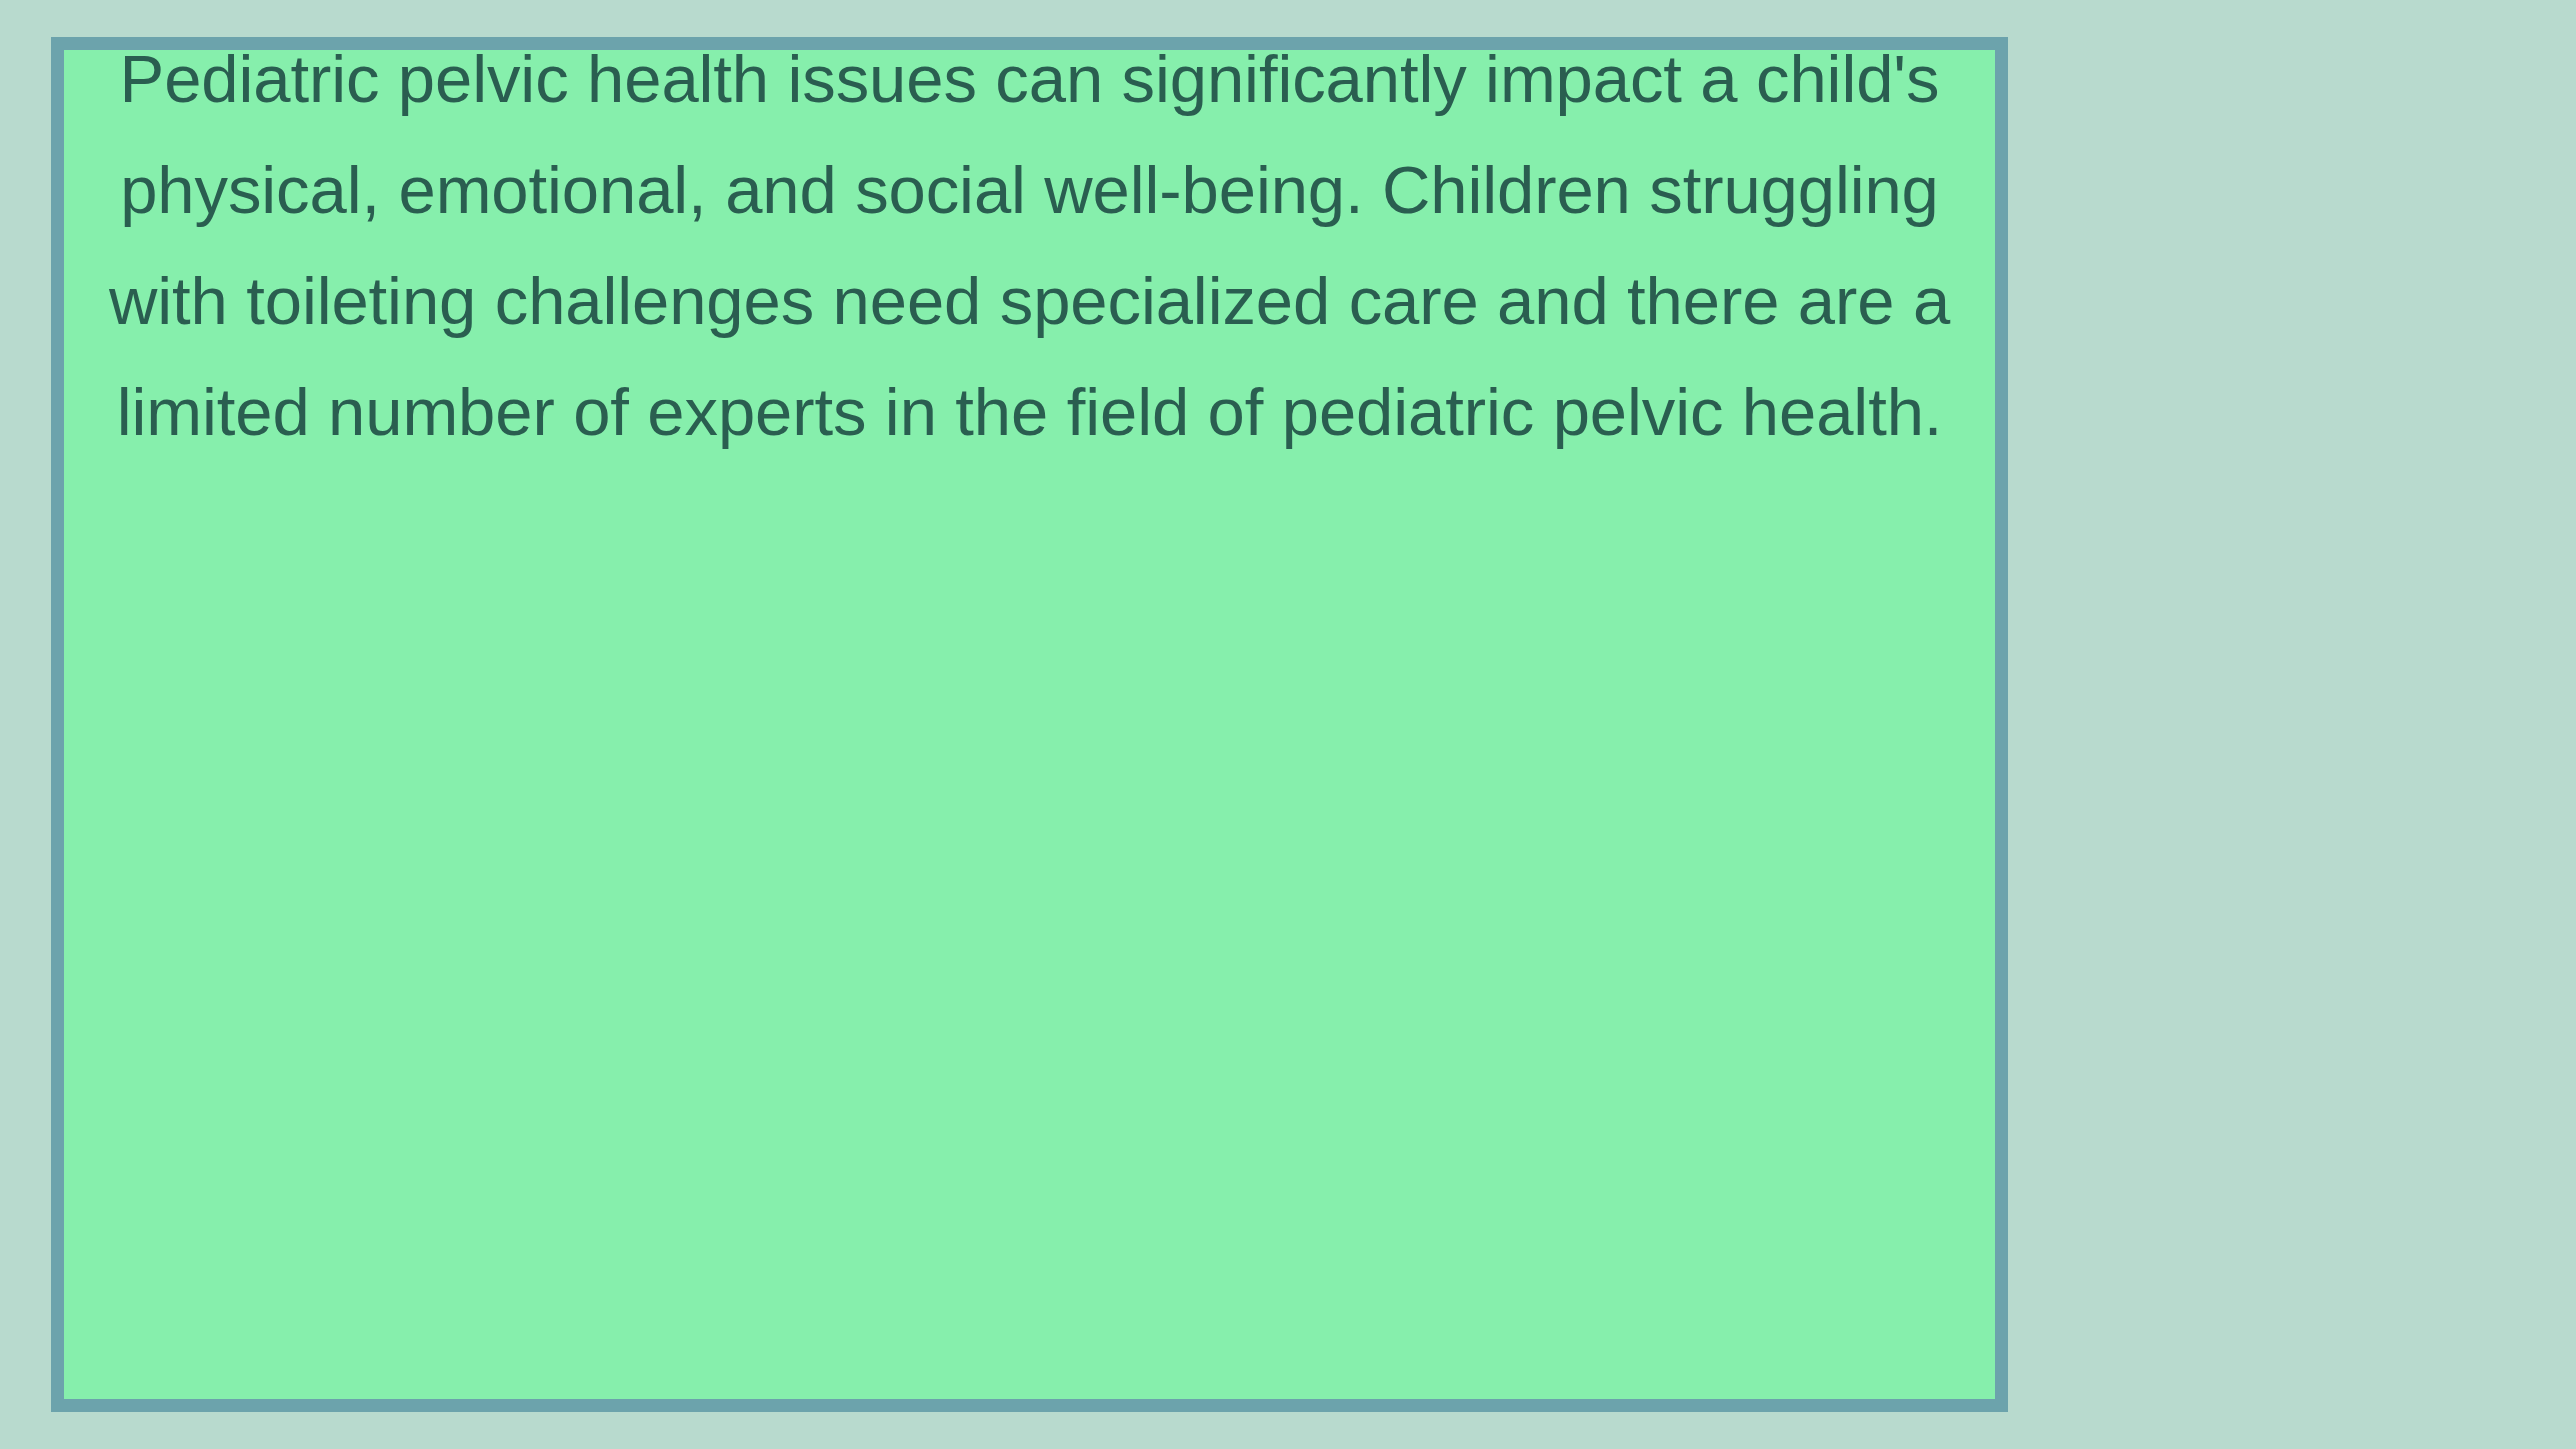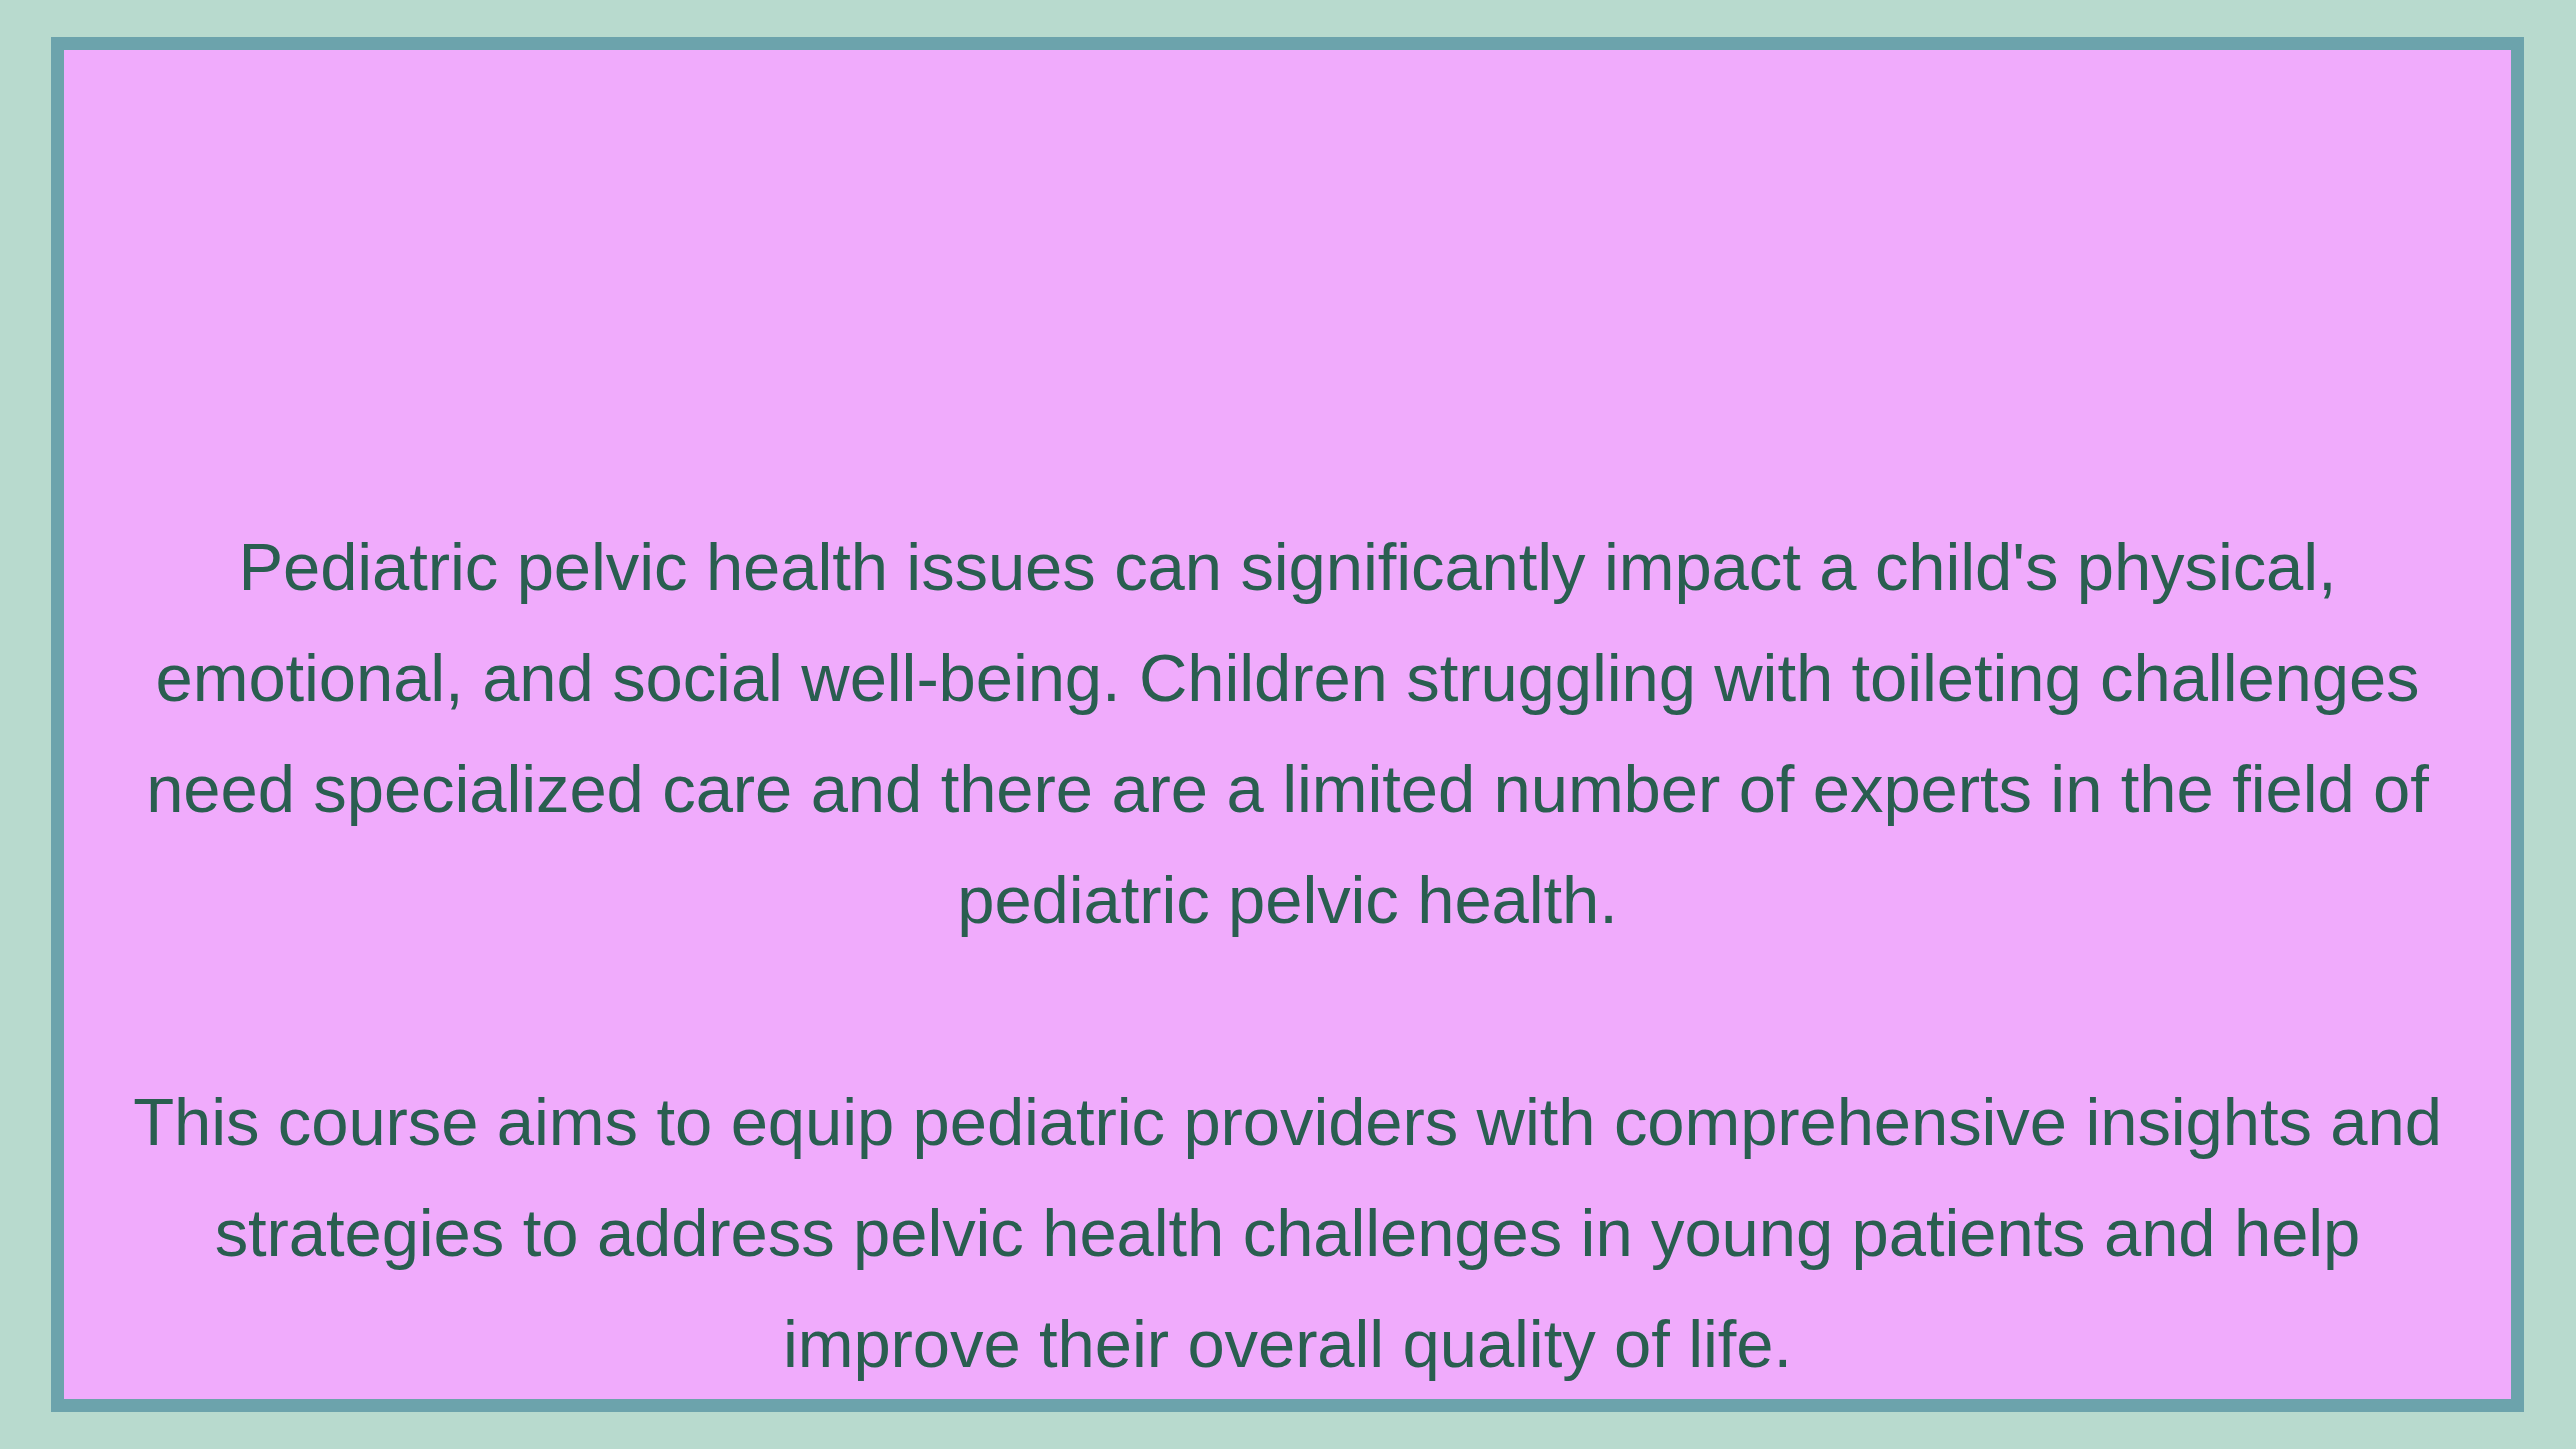--- a/index.html
+++ b/index.html
@@ -25,27 +25,27 @@
     display: flex;
     align-items: center;
     justify-content: center;
   }
 
   
   .card {
     position: absolute;
     left: 51px;
     top: 37px;
-    width: 2473px;   
+    width: 1957px;   
     height: 1375px;  
     box-sizing: border-box;
     border: 13px solid #6ca3ac;
-    background: #f0abfc;
+    background: #86efac;
     display: flex;
-    align-items: flex-end;
+    align-items: flex-start;
     justify-content: center;
   }
 
   
   .text-block {
     width: 2326px;
     box-sizing: border-box;
     text-align: center;
     color: #2a5e50;
     font-size: 67px;
@@ -72,20 +72,19 @@
 <div class="canvas">
 
   <div class="card">
 
     <div class="text-block">
 
       <p class="paragraph">Pediatric pelvic health issues can significantly impact a child's physical, emotional, and social well-being. Children struggling with toileting challenges need specialized care and there are a limited number of experts in the field of pediatric pelvic health.</p>
 
       <div class="paragraph-gap"></div>
 
-      <p class="paragraph">This course aims to equip pediatric providers with comprehensive insights and strategies to address pelvic health challenges in young patients and help improve their overall quality of life.</p>
 
     </div>
 
   </div>
 
 </div>
 
 
 </body></html>

